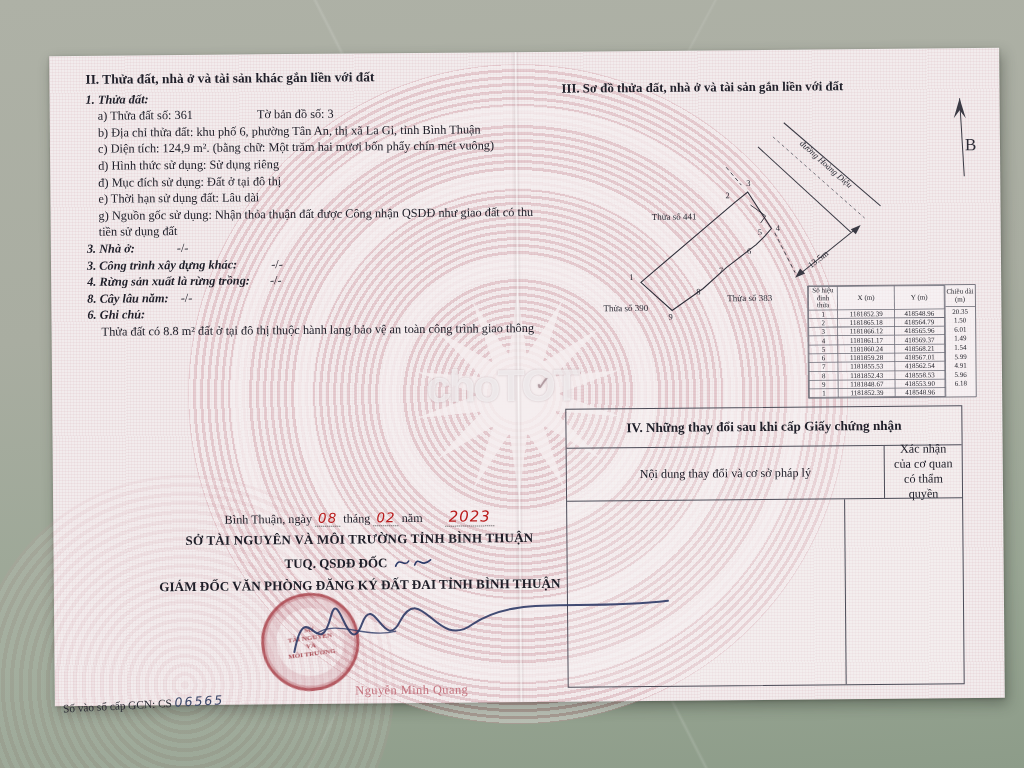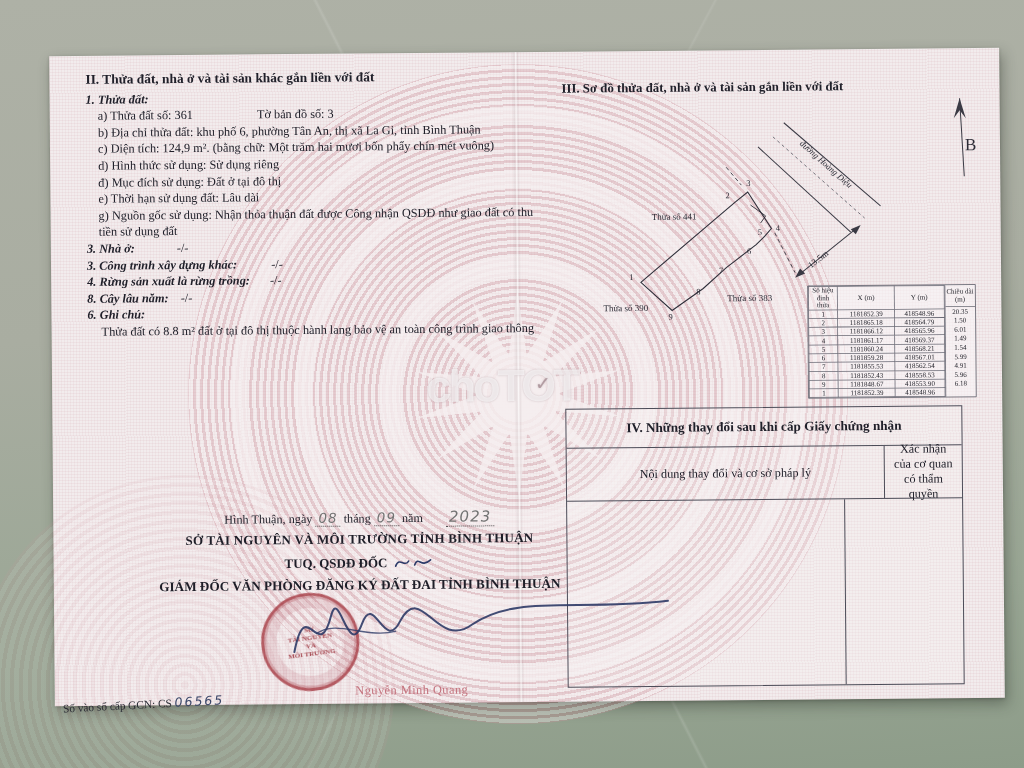--- a/index.html
+++ b/index.html
@@ -46,21 +46,21 @@
   .sec2{position:absolute;left:36px;top:16px;width:452px;font-size:12.3px;line-height:16.6px;color:#20202a;}
   .sec2 .title{font-weight:bold;font-size:13.4px;margin-bottom:3px;}
   .bi{font-weight:bold;font-style:italic;}
   .ind{padding-left:12px;}
   .num-val{font-style:normal;font-weight:normal;}
   .note{padding-left:14px;}
   
   .sigblock{position:absolute;left:80px;top:455px;width:452px;text-align:center;color:#1e1e28;}
   .dateline{font-size:12.2px;margin-bottom:5px;}
   .dotted{border-bottom:1px dotted #555;padding:0 3px;}
-  .hand{font-family:"DejaVu Sans",sans-serif;font-style:italic;color:#737373;font-size:13.5px;letter-spacing:1px;}
+  .hand{font-family:"DejaVu Sans",sans-serif;font-style:italic;color:#b91c1c;font-size:13.5px;letter-spacing:1px;}
   .hand-year{font-size:15px;margin-left:20px;}
   .org{font-weight:bold;font-size:13px;letter-spacing:.2px;margin-bottom:6px;}
   .deputy{font-weight:bold;font-size:13px;margin-bottom:6px;}
   .office{font-weight:bold;font-size:13.2px;}
   .stamp{position:absolute;left:207px;top:539px;width:92px;height:92px;border-radius:50%;
     border:3px solid rgba(160,45,55,.75);box-shadow:inset 0 0 0 2px rgba(160,45,55,.25),inset 0 0 0 12px rgba(160,45,55,.12);
     color:rgba(150,40,50,.8);font-size:7px;line-height:8px;font-weight:bold;
     display:flex;flex-direction:column;align-items:center;justify-content:center;
     transform:rotate(-7deg);filter:blur(.2px);}
   .sig-svg{position:absolute;left:222px;top:520px;pointer-events:none;}
@@ -263,24 +263,24 @@
       <div class="h2">Xác nhận của cơ quan có thẩm quyền</div>
     </div>
     <div class="t-body">
       <div class="b1"></div>
       <div class="b2"></div>
     </div>
   </div>
 
   <div class="sigblock">
     <div class="dateline">
-      <span>Hình Thuận, ngày</span>
+      <span>Bình Thuận, ngày</span>
       <span class="dotted hand">08</span>
       <span>tháng</span>
-      <span class="dotted hand">09</span>
+      <span class="dotted hand">02</span>
       <span>năm</span>
       <span class="dotted hand hand-year">2023</span>
     </div>
     <div class="org">SỞ TÀI NGUYÊN VÀ MÔI TRƯỜNG TỈNH BÌNH THUẬN</div>
     <div class="deputy">
       <span>TUQ. QSDĐ ĐỐC</span>
       <svg width="44" height="18" style="vertical-align:-4px;">
         <path d="M5,13 C9,3 14,15 18,8 M24,12 C28,2 30,16 40,7" fill="none" stroke="#2c3a68" stroke-width="1.6" stroke-linecap="round"></path>
       </svg>
     </div>

